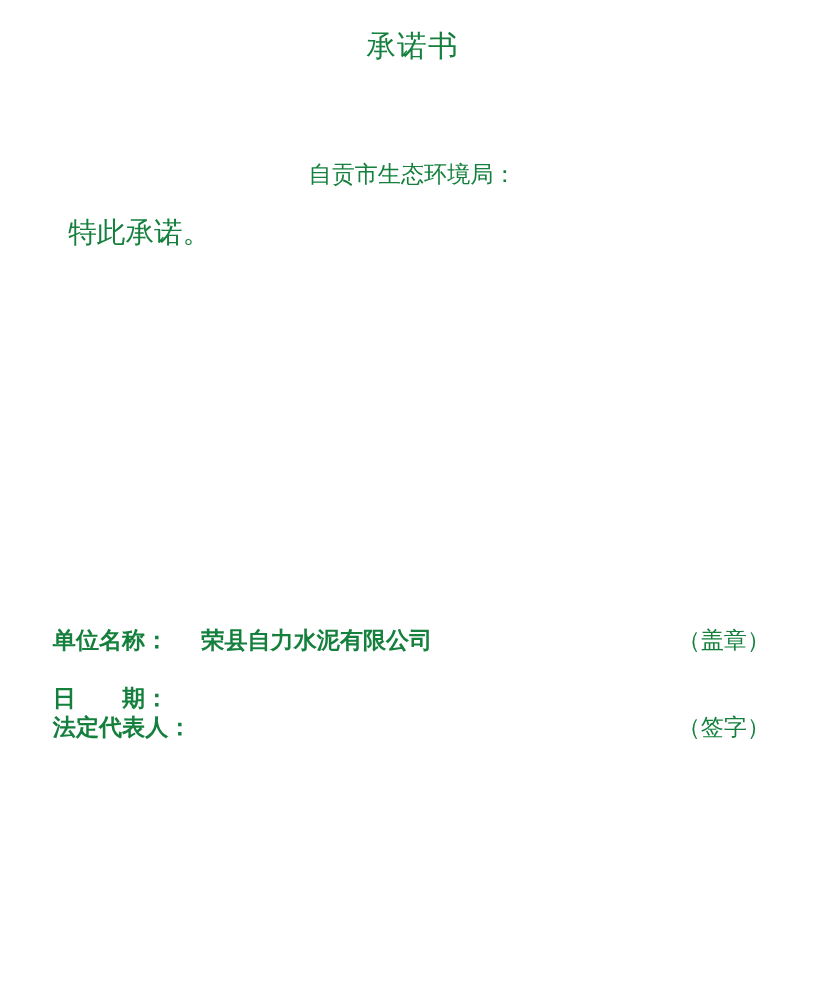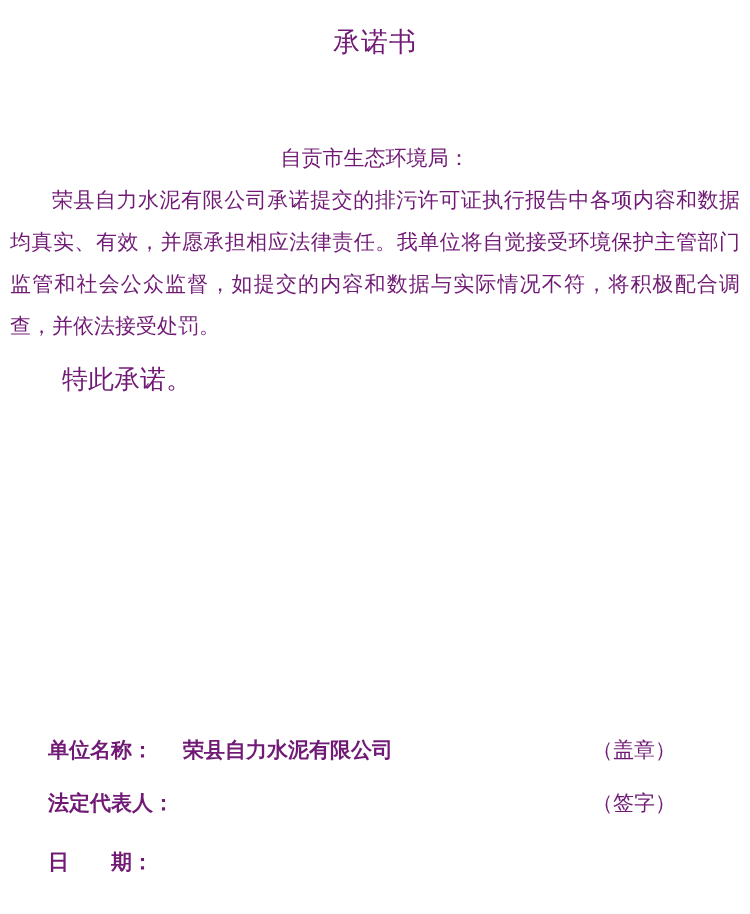--- a/index.html
+++ b/index.html
@@ -7,21 +7,21 @@
     margin: 0;
     padding: 0;
     background: #ffffff;
   }
   .page {
     position: relative;
     width: 750px;
     height: 914px;
     margin: 0;
     background: #ffffff;
-    color: #701a75;
+    color: #15803d;
     font-family: "Liberation Serif", "DejaVu Serif", serif;
     overflow: hidden;
   }
   .doc-title {
     margin: 27px 0 0 0;
     font-size: 27px;
     line-height: 30px;
     font-weight: 400;
     text-align: center;
     letter-spacing: 1px;
@@ -63,51 +63,50 @@
   .sig-label {
     font-weight: 700;
     margin-top: 32px;
   }
   .sig-value {
     font-weight: 700;
     margin-left: 30px;
   }
   .sig-note {
     position: absolute;
-    left: 544px;
+    left: 568px;
     top: 0;
     font-weight: 400;
   }
 </style>
 </head>
 <body>
 
 <div class="page">
   <h1 class="doc-title">承诺书</h1>
 
   <div class="content">
 
     <div class="intro-block">
       <div class="addressee">自贡市生态环境局：</div>
-      <p class="body-paragraph">荣县自力水泥有限公司承诺提交的排污许可证执行报告中各项内容和数据均真实、有效，并愿承担相应法律责任。我单位将自觉接受环境保护主管部门监管和社会公众监督，如提交的内容和数据与实际情况不符，将积极配合调查，并依法接受处罚。</p>
     </div>
 
     <p class="closing-line">特此承诺。</p>
 
     <div class="sig-block">
 
       <div class="sig-row sig-row-company">
         <span class="sig-label">单位名称：</span><span class="sig-value">荣县自力水泥有限公司</span>
         <span class="sig-note">（盖章）</span>
       </div>
 
+      <div class="sig-row sig-row-date">
+        <span class="sig-label">日　　期：</span>
+      </div>
+
       <div class="sig-row sig-row-representative">
         <span class="sig-label">法定代表人：</span>
         <span class="sig-note">（签字）</span>
-      </div>
-
-      <div class="sig-row sig-row-date">
-        <span class="sig-label">日　　期：</span>
       </div>
 
     </div>
   </div>
 </div>
 
 </body></html>

